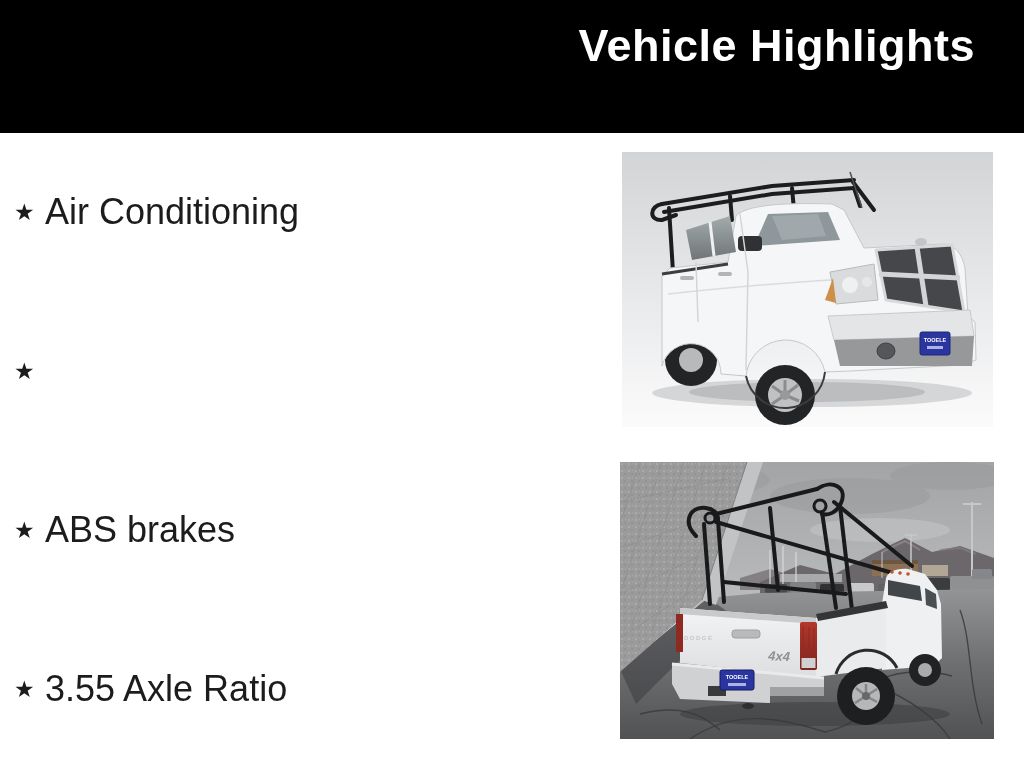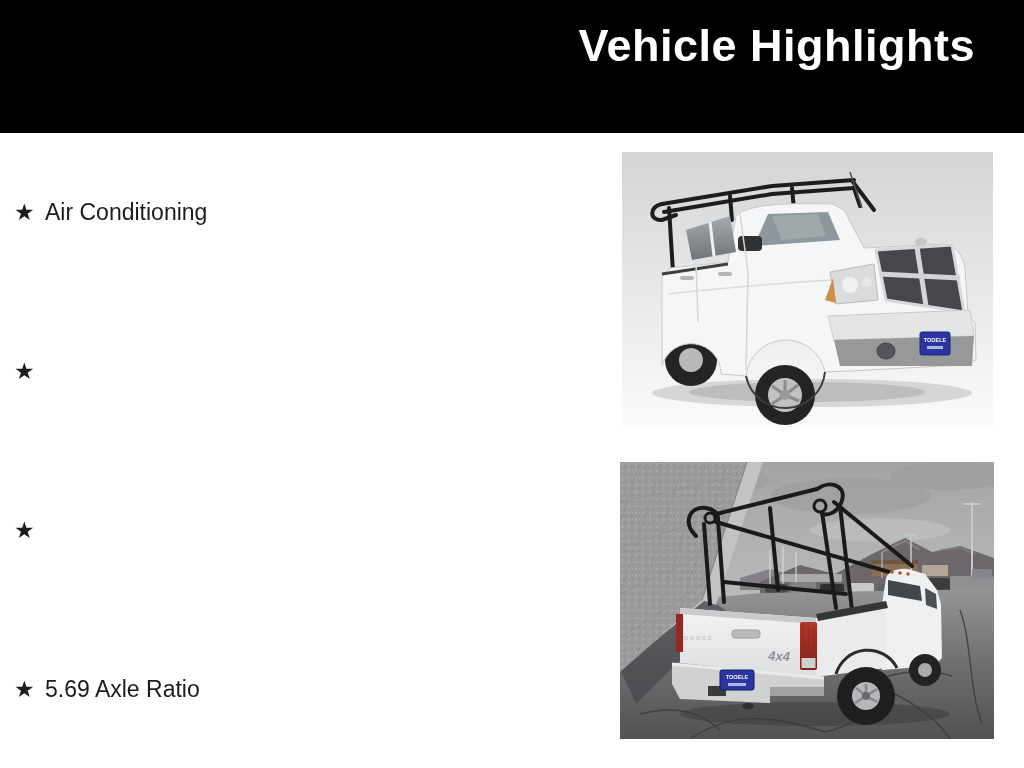--- a/index.html
+++ b/index.html
@@ -26,21 +26,21 @@
   .feature {
     position:absolute; left:14px; height:36px;
     display:flex; align-items:center;
   }
   .feature-1 { top:194px; } .feature-2 { top:353px; }
   .feature-3 { top:512px; } .feature-4 { top:671px; }
   .star {
     font-size:23px; line-height:1; color:var(--body-text);
     width:31px; flex:0 0 31px;
   }
-  .feature-label { font-size:23px; color:var(--body-text); white-space:nowrap; }
+  .feature-label { font-size:36px; color:var(--body-text); white-space:nowrap; }
   .photo { position:absolute; margin:0; padding:0; }
   .photo-front { left:622px; top:152px; width:371px; height:275px; }
   .photo-rear  { left:620px; top:462px; width:374px; height:277px; }
   .photo svg { display:block; width:100%; height:100%; }
 </style>
 </head>
 <body>
 
 <div class="slide">
 
@@ -51,24 +51,25 @@
   <ul class="feature-list">
     <li class="feature feature-1">
       <span class="star">★</span>
       <span class="feature-label">Air Conditioning</span>
     </li>
     <li class="feature feature-2">
       <span class="star">★</span>
     </li>
     <li class="feature feature-3">
       <span class="star">★</span>
+      <span class="feature-label">ABS brakes</span>
     </li>
     <li class="feature feature-4">
       <span class="star">★</span>
-      <span class="feature-label">5.69 Axle Ratio</span>
+      <span class="feature-label">3.55 Axle Ratio</span>
     </li>
   </ul>
 
   <figure class="photo photo-front" aria-label="Front three-quarter studio photo of a white crew-cab pickup truck with black ladder rack">
     <svg viewBox="0 0 371 275">
       <defs>
         <linearGradient id="bg1" x1="0" y1="0" x2="0" y2="1">
           <stop offset="0" stop-color="#d3d4d6"></stop>
           <stop offset="0.55" stop-color="#e9eaeb"></stop>
           <stop offset="1" stop-color="#fbfbfc"></stop>

